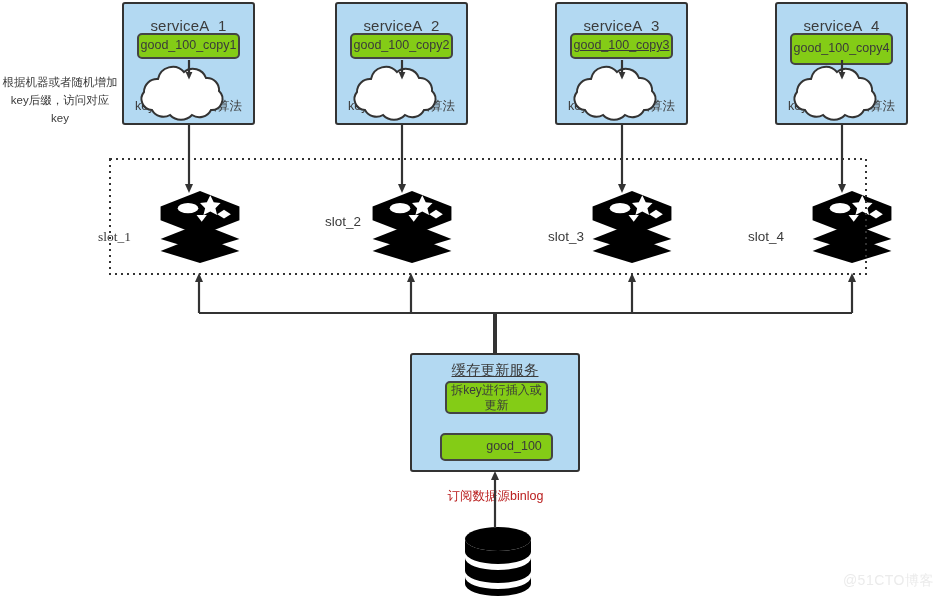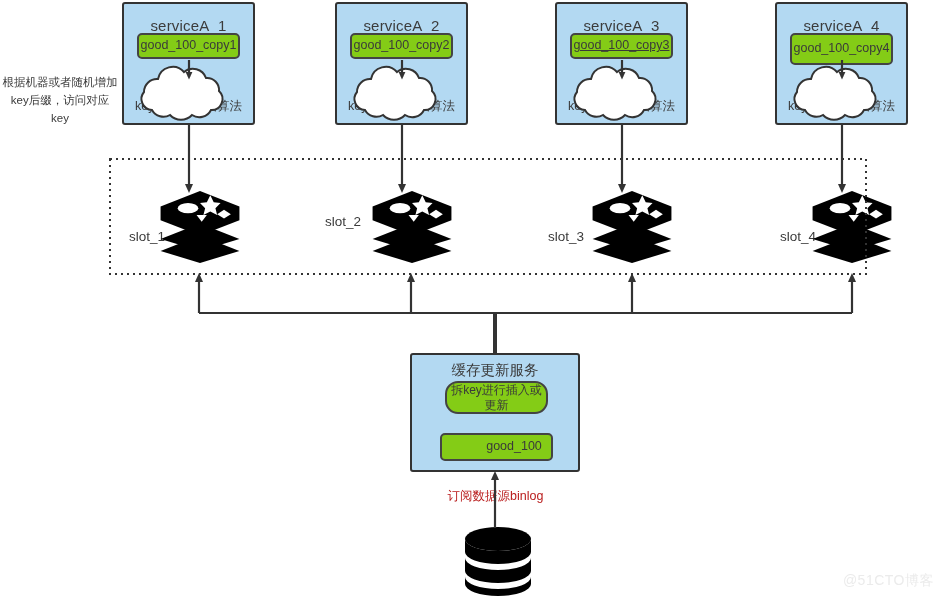--- a/index.html
+++ b/index.html
@@ -100,20 +100,21 @@
     background: #b3d9f2;
     border: 2px solid #333333;
     border-radius: 3px;
     box-sizing: border-box;
   }
   .cache-title {
     text-align: center;
     font-size: 14.5px;
     color: #3c3c3c;
     margin-top: 6px;
+    text-decoration: underline;
   }
   .binlog-label {
     position: absolute;
     left: 418px;
     top: 488px;
     width: 155px;
     text-align: center;
     font-size: 12.5px;
     color: #b91c1c;
   }
@@ -159,24 +160,24 @@
   <div class="service-box" style="left:775px; top:2px; width:133px; height:123px;">
     <div class="service-title">serviceA_4</div>
   </div>
   <div class="key-chip" style="left:790px; top:33px; width:103px; height:32px;">good_100_copy4</div>
 
   <div class="cloud-label" style="top:98px; left:122px; width:133px;">key/ crc32路由算法</div>
   <div class="cloud-label" style="top:98px; left:335px; width:133px;">key/ crc32路由算法</div>
   <div class="cloud-label" style="top:98px; left:555px; width:133px;">key/ crc32路由算法</div>
   <div class="cloud-label" style="top:98px; left:775px; width:133px;">key/ crc32路由算法</div>
 
-  <div class="slot-label" style="left:129px; top:229px;">slot_1</div>
+  <div class="slot-label" style="left:98px; top:229px;font-family:Liberation Serif, serif;">slot_1</div>
   <div class="slot-label" style="left:325px; top:214px;">slot_2</div>
   <div class="slot-label" style="left:548px; top:229px;">slot_3</div>
-  <div class="slot-label" style="left:780px; top:229px;">slot_4</div>
+  <div class="slot-label" style="left:748px; top:229px;">slot_4</div>
 
   <div class="redis-icon" style="left:157px; top:191px;">
     <svg viewBox="0 0 100 84" width="86" height="72" aria-hidden="true">
       <g fill="#000000">
         <path d="M50 52 L96 70 L50 84 L4 70 Z"></path>
         <path d="M50 38 L96 56 L50 70 L4 56 Z"></path>
         <path d="M50 0 L96 18 L96 34 L50 52 L4 34 L4 18 Z"></path>
       </g>
       <g fill="#ffffff">
         <ellipse cx="36" cy="20" rx="12" ry="6"></ellipse>
@@ -228,21 +229,21 @@
         <path d="M62 5 L66 13 L74 14 L68 20 L70 28 L62 24 L54 28 L56 20 L50 14 L58 13 Z"></path>
         <path d="M78 22 L86 27 L78 32 L70 27 Z"></path>
         <path d="M46 28 L58 28 L52 36 Z"></path>
       </g>
     </svg>
   </div>
 
   <div class="cache-box">
     <div class="cache-title">缓存更新服务</div>
   </div>
-  <div class="key-chip" style="left:445px; top:381px; width:103px; height:33px; font-size:12px;border-radius:13px;">拆key进行插入或更新</div>
+  <div class="key-chip" style="left:445px; top:381px; width:103px; height:33px; font-size:12px;">拆key进行插入或更新</div>
   <div class="key-chip" style="left:440px; top:433px; width:113px; height:28px;padding-left:35px;">good_100</div>
 
   <div class="binlog-label">订阅数据源binlog</div>
 
   <div class="db-icon">
     <svg viewBox="0 0 72 70" width="72" height="70" aria-hidden="true">
       <g fill="#000000">
         <ellipse cx="36" cy="13" rx="33" ry="12"></ellipse>
         <path d="M3 13 L3 26 A33 12 0 0 0 69 26 L69 13 A33 12 0 0 1 3 13 Z"></path>
         <path d="M3 32 L3 45 A33 12 0 0 0 69 45 L69 32 A33 12 0 0 1 3 32 Z"></path>

